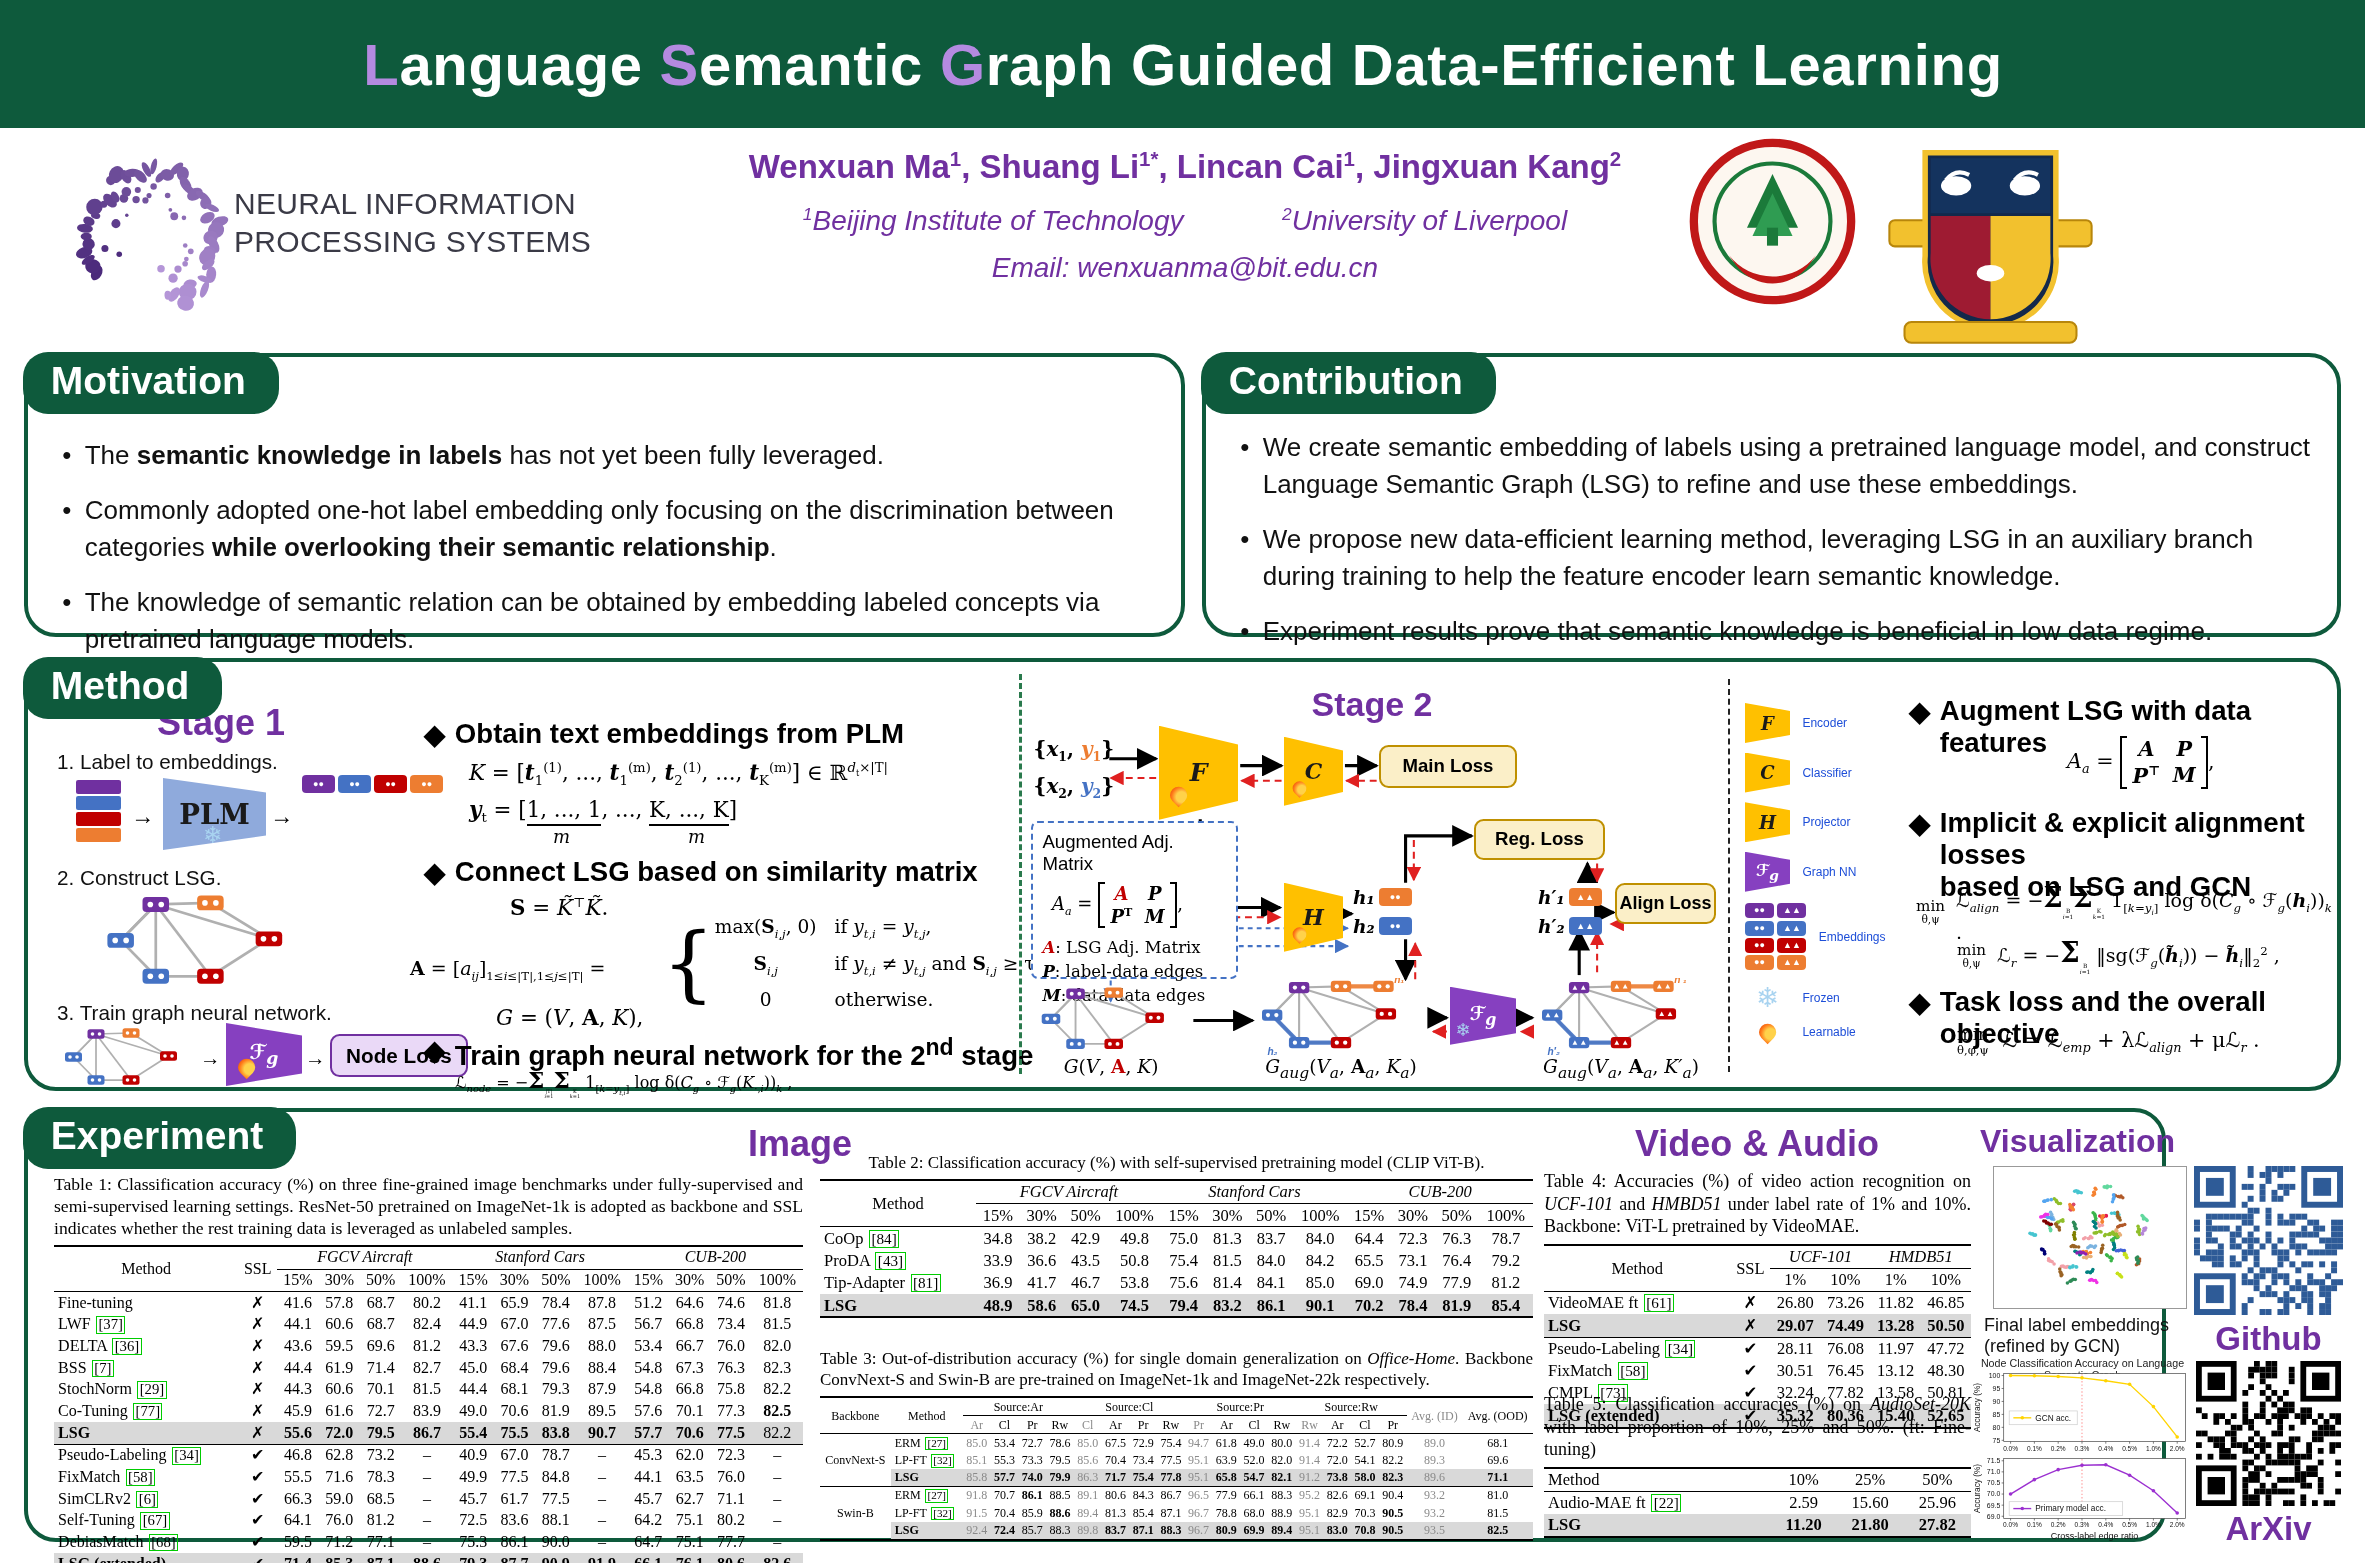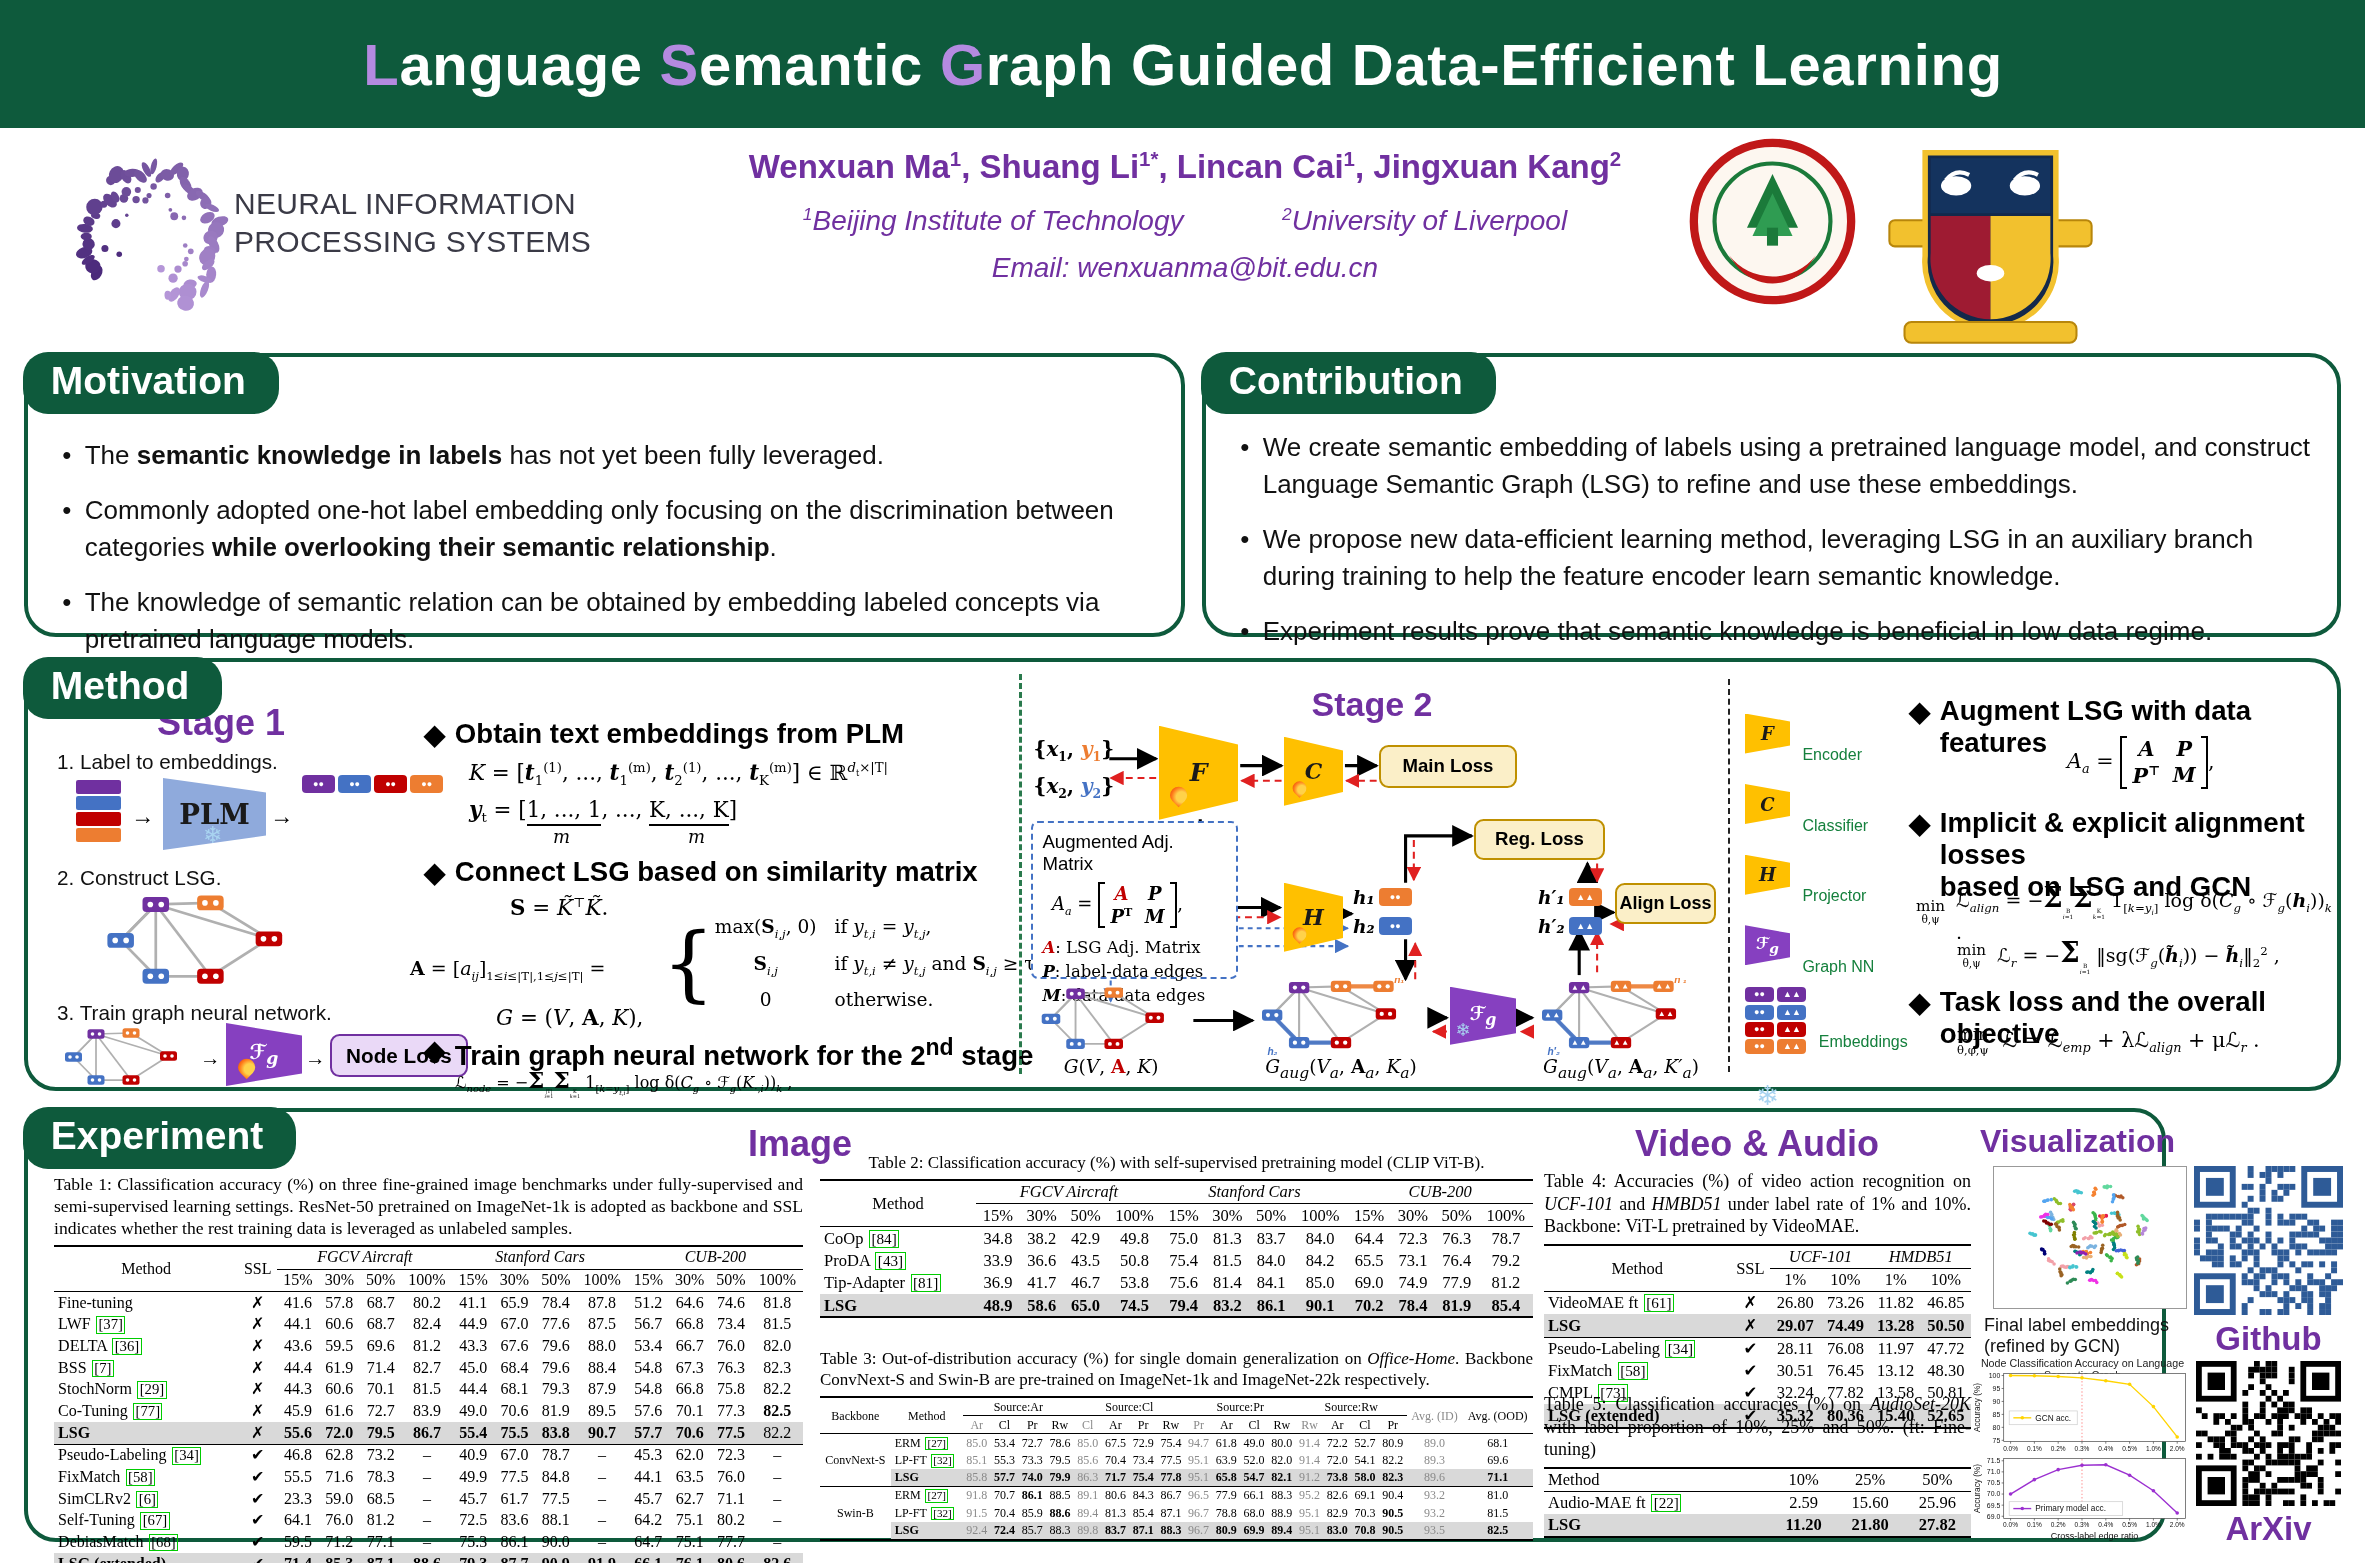--- a/index.html
+++ b/index.html
@@ -51,21 +51,21 @@
   .sg{font-size:1.45em;font-weight:bold;}
   .lim{display:inline-flex;flex-direction:column;font-size:.5em;line-height:1.1;text-align:center;vertical-align:-.6em;}
   .mbul{font-size:27.6px;font-weight:bold;color:#000;display:flex;gap:9.6px;}
   .ub{border-bottom:2.1px solid #000;padding-bottom:2.1px;}
   .mxwrap{display:inline-flex;align-items:center;vertical-align:middle;}
   .lbr,.rbr{width:6.9px;align-self:stretch;border:2.1px solid #000;}
   .lbr{border-right:none;} .rbr{border-left:none;}
   .mxg{display:inline-grid;grid-template-columns:auto auto;gap:1.4px 12.4px;padding:1.4px 5.5px;text-align:center;}
   .augbox{position:absolute;border:2.1px dashed var(--blue);border-radius:6.9px;background:#fff;padding:8.3px 9.6px;}
   .legrow{display:flex;align-items:center;gap:12.4px;margin-bottom:9.6px;}
-  .legtxt{font-size:16px;color:#15803d;margin-top:43px;}
+  .legtxt{font-size:12px;color:#1d4ed8;}
   .gcap{font-family:"DejaVu Serif","DejaVu Sans",serif;font-size:18.6px;text-align:center;}
   
   .tblwrap{position:absolute;font-family:"Liberation Serif",serif;color:#000;}
   .cap{line-height:1.26;text-align:justify;}
   .cap.c{text-align:center;}
   table.tbl{border-collapse:collapse;width:100%;border-top:2.1px solid #000;border-bottom:2.1px solid #000;margin-top:5.5px;}
   .tbl th,.tbl td{text-align:center;padding:1.4px 2.1px;line-height:1.18;font-weight:normal;}
   .tbl thead{border-bottom:1.4px solid #000;}
   .tbl th.grp{border-bottom:1px solid #000;}
   .tbl .l{text-align:left;padding-left:4.1px;}
@@ -862,21 +862,21 @@
             <td>84.8</td>
             <td>–</td>
             <td>44.1</td>
             <td>63.5</td>
             <td>76.0</td>
             <td>–</td>
           </tr>
           <tr>
             <td class="l">SimCLRv2 <span class="ref">[6]</span></td>
             <td>✔</td>
-            <td>23.3</td>
+            <td>66.3</td>
             <td>59.0</td>
             <td>68.5</td>
             <td>–</td>
             <td>45.7</td>
             <td>61.7</td>
             <td>77.5</td>
             <td>–</td>
             <td>45.7</td>
             <td>62.7</td>
             <td>71.1</td>

